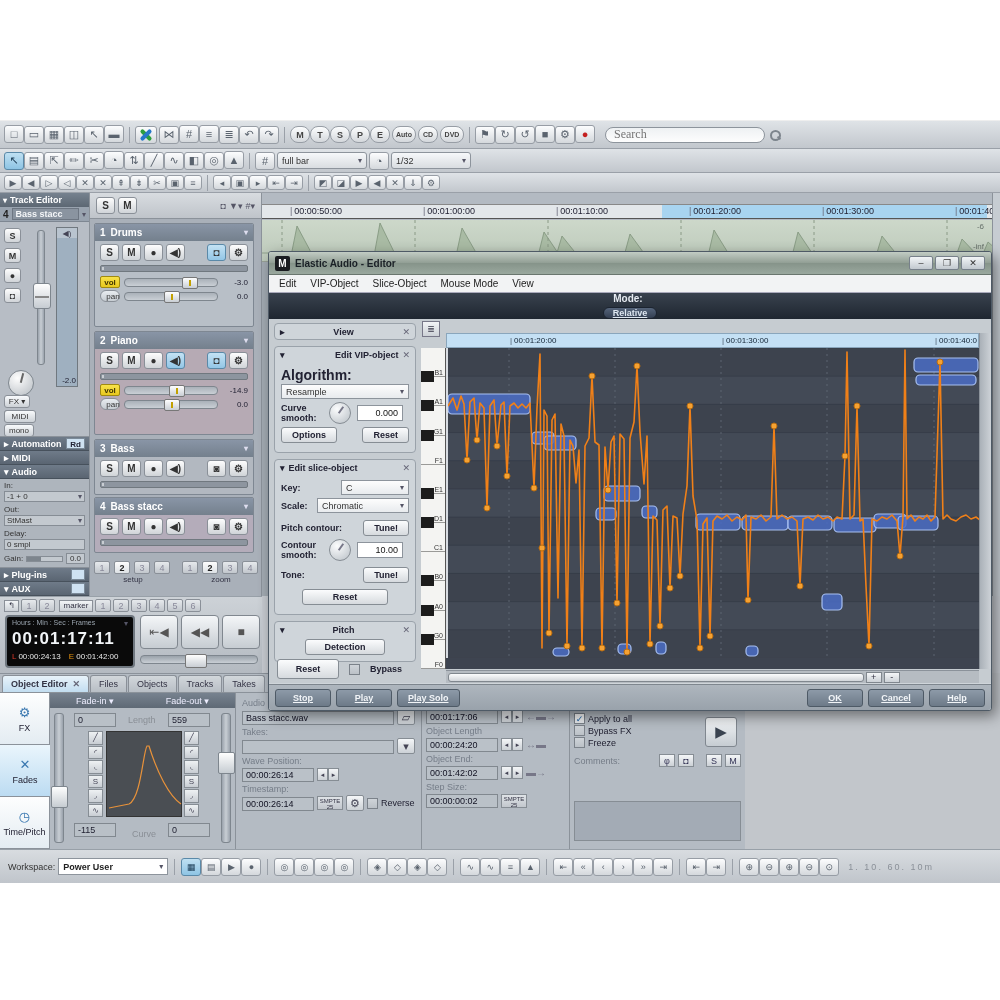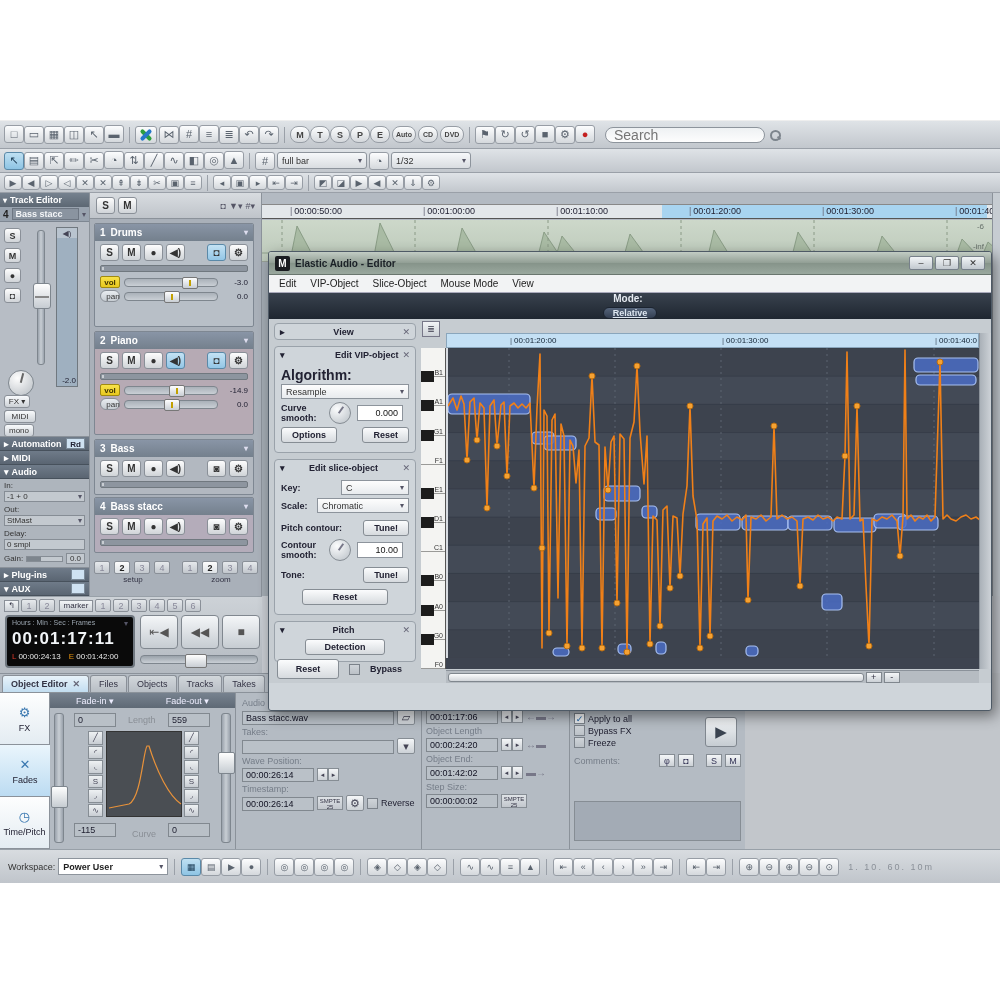--- a/index.html
+++ b/index.html
@@ -12,21 +12,21 @@
   .tb1 { top:0; height:28px; }
   .tb2 { top:28px; height:24px; }
   .tb3 { top:52px; height:20px; }
   .ibtn { display:inline-flex; align-items:center; justify-content:center; min-width:20px; height:18px; padding:0 2px; background:linear-gradient(#fcfdfe,#d4d8dc); border:1px solid #979da5; border-radius:3px; color:#5a636e; font-size:11px; cursor:default; }
   .tb3 .ibtn { height:15px; min-width:18px; font-size:9px; }
   .ibtn.small { font-size:9px; }
   .ibtn.active { background:linear-gradient(#bfe0f2,#8ec4e4); border-color:#5a89a8; color:#20415a; }
   .sep { width:1px; height:16px; background:#9aa0a8; margin:0 3px; }
   .letterbtn { font-weight:bold; font-size:9px; color:#444; width:19px; height:17px; border-radius:8px; }
   .searchwrap { display:flex; align-items:center; gap:4px; margin-left:8px; }
-  .search-input { width:160px; height:16px; border:1px solid #8d949c; border-radius:8px; padding:0 8px; font-size:14px; background:linear-gradient(#eef1f3,#fdfdfd); color:#555; }
+  .search-input { width:160px; height:16px; border:1px solid #8d949c; border-radius:8px; padding:0 8px; font-size:12px; background:linear-gradient(#eef1f3,#fdfdfd); color:#555;font-family:Liberation Serif, serif; }
   .lens { position:relative; width:12px; height:12px; }
   .lens::before { content:""; position:absolute; left:1px; top:1px; width:7px; height:7px; border:2px solid #7c848c; border-radius:50%; }
   .lens::after { content:""; position:absolute; left:8px; top:8px; width:4px; height:2px; background:#7c848c; transform:rotate(45deg); }
   .dropfield { display:flex; align-items:center; justify-content:space-between; background:linear-gradient(#f6f8fa,#d9dde1); border:1px solid #8d949c; border-radius:3px; height:17px; padding:0 4px; font-size:9px; color:#333; }
   .caret { font-size:8px; color:#556; }
   .xicon { position:relative; width:16px; height:14px; }
   .xicon i { position:absolute; left:1px; top:5px; width:14px; height:4px; border-radius:2px; }
   .xicon i:nth-child(1){ background:#2e9e3e; transform:rotate(45deg); }
   .xicon i:nth-child(2){ background:#2878c8; transform:rotate(-45deg); }
   .record-dot { color:#c42020; }
@@ -740,21 +740,21 @@
               <span class="eaknob"></span>
               <span class="eanum">0.000</span>
             </div>
             <div class="rowsb">
               <span class="eabtn">Options</span>
               <span class="eabtn">Reset</span>
             </div>
           </div>
         </div>
         <div class="grp">
-          <div class="grp-head">▾<span style="flex:1;text-align:center">Edit slice-object</span><span class="x">✕</span></div>
+          <div class="grp-head">▾<span style="flex:1;text-align:left">Edit slice-object</span><span class="x">✕</span></div>
           <div class="grp-body">
             <div class="rowsb">
               <span class="grp-lab2">Key:</span>
               <span class="eadrop" style="width:68px">
                     <span>C</span>
                     <span class="caret">▾</span>
                   </span>
             </div>
             <div class="rowsb">
               <span class="grp-lab2">Scale:</span>
@@ -921,17 +921,27 @@
               <line x1="1" y1="0" x2="1" y2="310" stroke="#d8dce2" stroke-width="2"></line>
             </svg>
       </div>
       <div class="ea-vscroll"></div>
       <div class="ea-hscroll">
         <span class="ea-hthumb"></span>
         <span class="ea-hbtn">+</span>
         <span class="ea-hbtn">-</span>
       </div>
     </div>
+    <div class="ea-bottom">
+      <span class="dlgbtn">Stop</span>
+      <span class="dlgbtn">Play</span>
+      <span class="dlgbtn">Play Solo</span>
+      <span class="dlg-right">
+        <span class="dlgbtn">OK</span>
+        <span class="dlgbtn">Cancel</span>
+        <span class="dlgbtn">Help</span>
+      </span>
+    </div>
   </div>
 
 </div>
 
 </div>
 
 </body></html>

